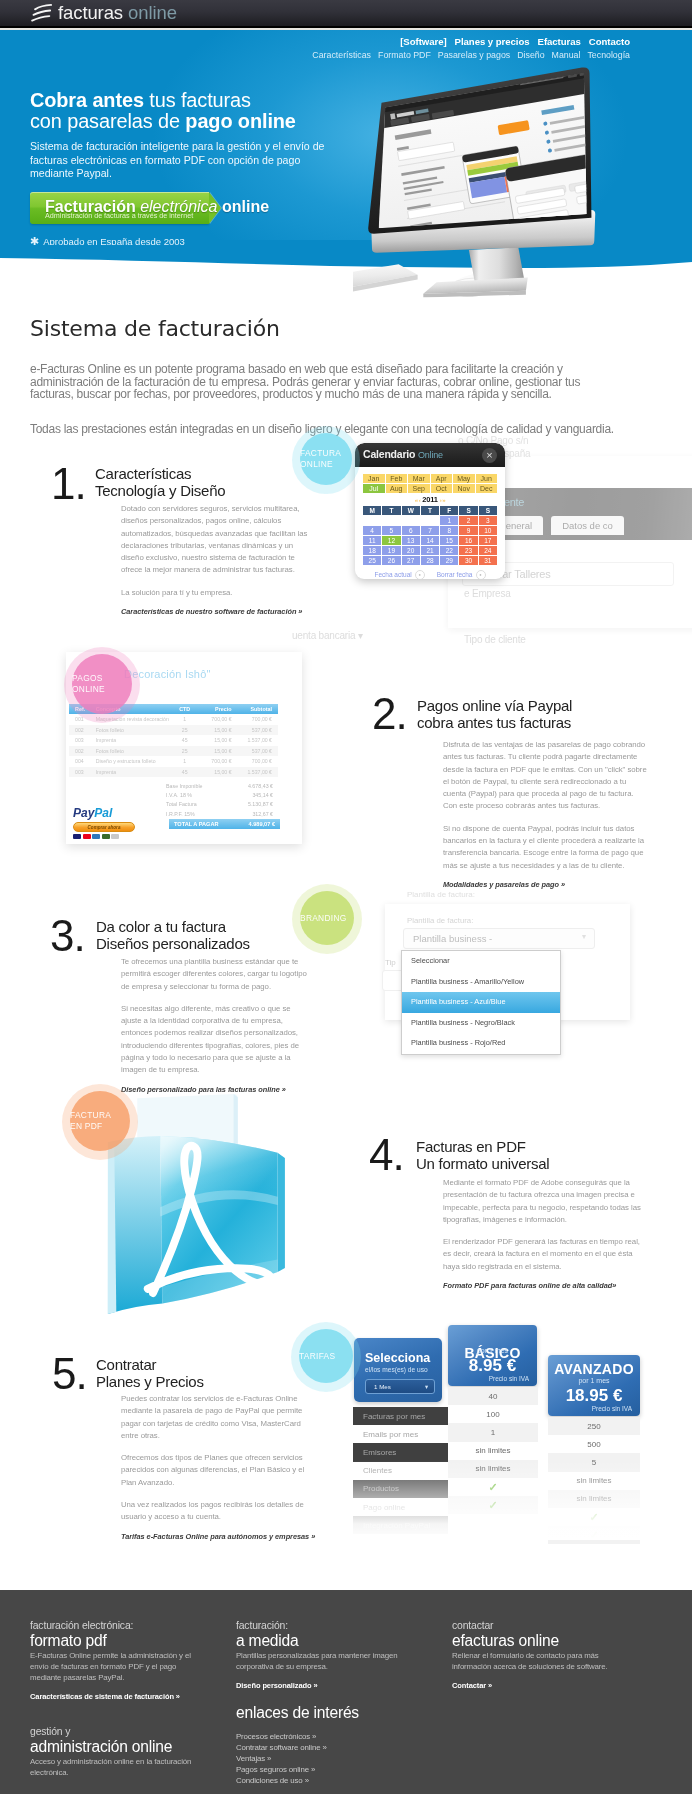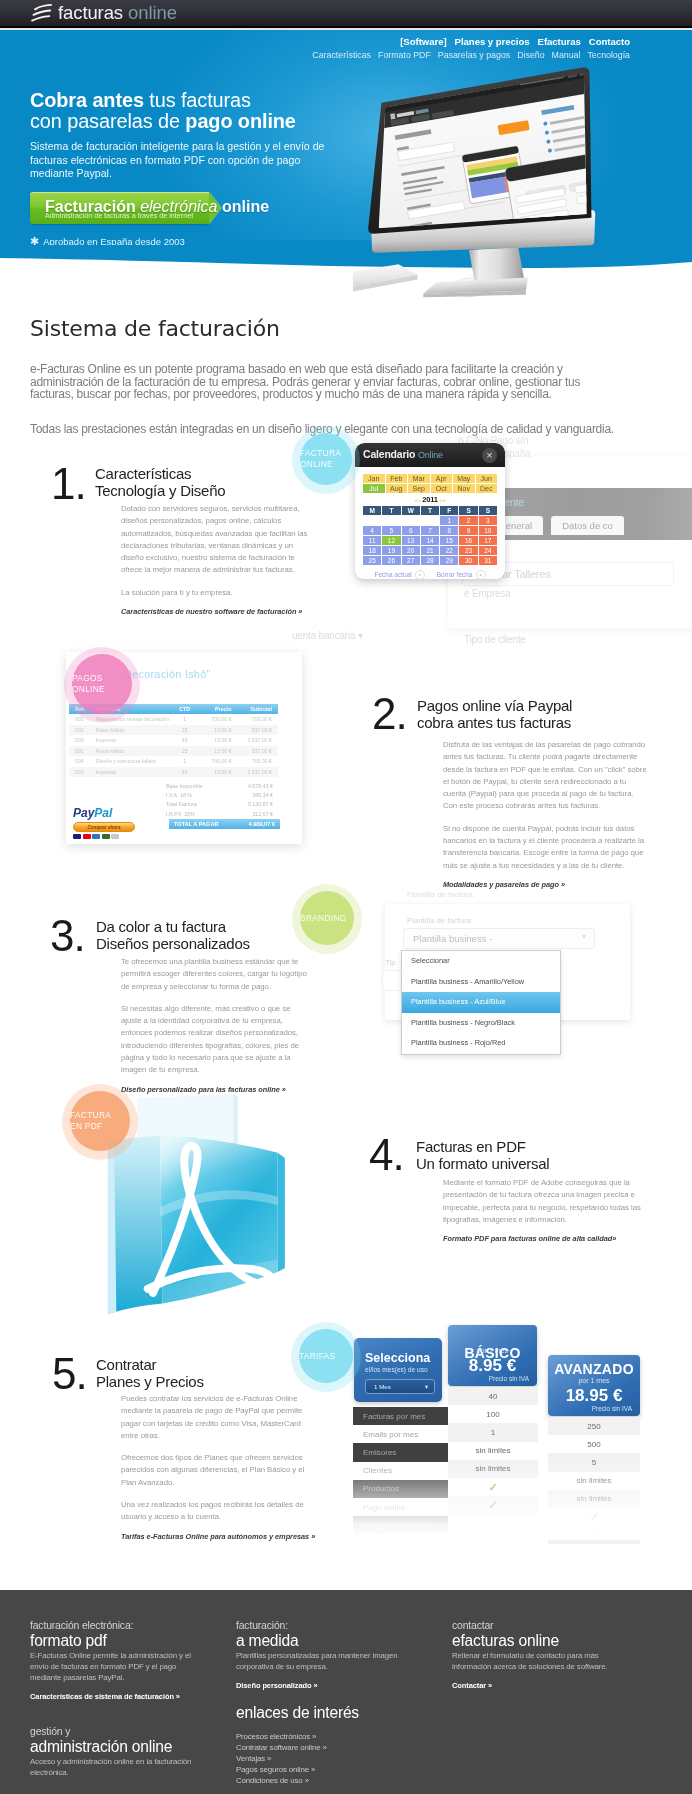--- a/index.html
+++ b/index.html
@@ -426,20 +426,21 @@
         </div>
       </div>
       <div class="sec">
         <div class="sec-num" style="left:369px;top:1133px">4.</div>
         <div class="sec-h" style="left:416px;top:1139px">
           <div>Facturas en PDF</div>
           <div>Un formato universal</div>
         </div>
         <div class="sec-body" style="left:443px;top:1177px;width:205px">
           <p>Mediante el formato PDF de Adobe conseguirás que la presentación de tu factura ofrezca una imagen precisa e impecable, perfecta para tu negocio, respetando todas las tipografías, imágenes e información.</p>
+          <p>El renderizador PDF generará las facturas en tiempo real, es decir, creará la factura en el momento en el que ésta haya sido registrada  en el sistema.</p>
           <div class="sec-link">Formato PDF para facturas online de alta calidad»</div>
         </div>
       </div>
       <div class="sec">
         <div class="sec-num" style="left:52px;top:1352px">5.</div>
         <div class="sec-h" style="left:96px;top:1357px">
           <div>Contratar</div>
           <div>Planes y Precios</div>
         </div>
         <div class="sec-body" style="left:121px;top:1393px;width:191px">

